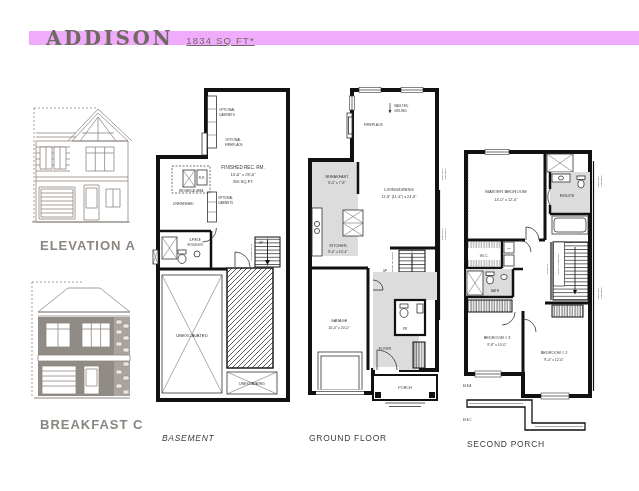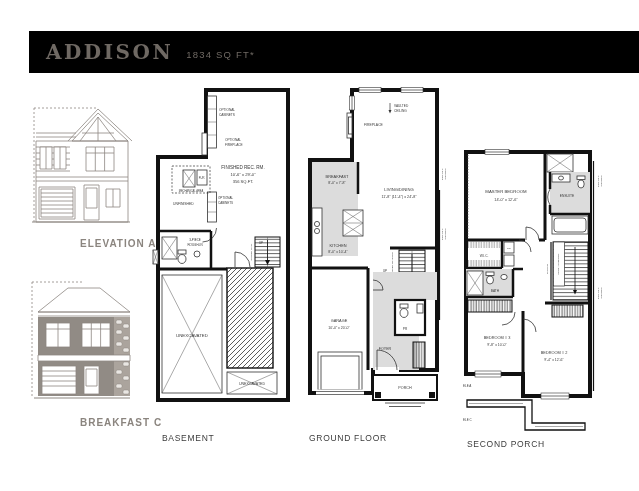--- a/index.html
+++ b/index.html
@@ -1,27 +1,27 @@
 <!DOCTYPE html>
 <html><head>
 <meta charset="utf-8">
 <style>
   html,body{margin:0;padding:0;background:#fff;}
   #page{position:relative;width:639px;height:491px;background:#fff;overflow:hidden;
         font-family:"Liberation Sans",sans-serif;}
   
-  #band{position:absolute;left:29px;top:31px;right:0;height:42px;background:#000000;
+  #band{position:absolute;left:29px;top:31px;right:0;height:14px;background:#f0abfc;
         display:flex;align-items:center;}
   #band .title{font-family:"DejaVu Serif","Liberation Serif",serif;font-weight:bold;
         font-size:20px;letter-spacing:2.5px;color:#6f6963;margin-left:17px;}
   #band .subtitle{font-size:9.5px;letter-spacing:1.2px;color:#6f6963;margin-left:13px;
-        padding-top:5px;}
+        padding-top:5px;text-decoration:underline;}
   
   .plan-title{position:absolute;font-size:8.5px;letter-spacing:.7px;color:#3b3b3b;}
-  .elev-label{position:absolute;font-size:10px;font-weight:bold;letter-spacing:1px;color:#8b857f;margin-left:40px;}
+  .elev-label{position:absolute;font-size:13px;font-weight:bold;letter-spacing:1px;color:#8b857f;}
   svg{position:absolute;overflow:visible;}
   svg text{font-family:"Liberation Sans",sans-serif;fill:#3a3a3a;}
   .mid{text-anchor:middle;}
   .wall{fill:#fff;stroke:#111;stroke-width:4;stroke-linejoin:miter;}
   .w3{stroke:#111;stroke-width:3;fill:none;}
   .w25{stroke:#111;stroke-width:2.5;fill:none;}
   .thin{stroke:#333;stroke-width:.8;fill:#fff;}
   .thinN{stroke:#333;stroke-width:.8;fill:none;}
   .hair{stroke:#555;stroke-width:.5;fill:none;}
   .shade{fill:#dcdcdc;}
@@ -171,21 +171,21 @@
     <g>
       <rect class="thin" x="11" y="191" width="60" height="118"></rect>
       <path class="hair" d="M11,191 L71,309 M71,191 L11,309"></path>
       <text class="mid" x="41" y="253" font-size="4.4">UNEXCAVATED</text>
       <rect x="76" y="184" width="46" height="100" fill="url(#hatch)" stroke="#111" stroke-width="1.4"></rect>
       <rect class="thin" x="76" y="288" width="50" height="22"></rect>
       <path class="hair" d="M76,288 L126,310 M126,288 L76,310"></path>
       <text class="mid" x="101" y="300.5" font-size="3.6">UNEXCAVATED</text>
     </g>
   </svg>
-  <div class="plan-title" style="left:162px;top:433px;">BASEMENT</div>
+  <div class="plan-title" style="left:162px;top:433px;font-style:italic;">BASEMENT</div>
 
   <svg style="left:301px;top:84px;" width="150" height="354" viewBox="0 0 150 354">
     <path class="wall" d="M51,6 H136 V286 H72 V309 H9 V76 H51 Z"></path>
     <g fill="#fff" stroke="#333" stroke-width=".6">
       <rect x="58" y="3.5" width="22" height="5"></rect>
         <path d="M58,6 H80" stroke="#111"></path>
       <rect x="100" y="3.5" width="22" height="5"></rect>
         <path d="M100,6 H122" stroke="#111"></path>
       <rect x="48.5" y="12" width="5" height="14"></rect>
         <path d="M51,12 V26" stroke="#111"></path>

